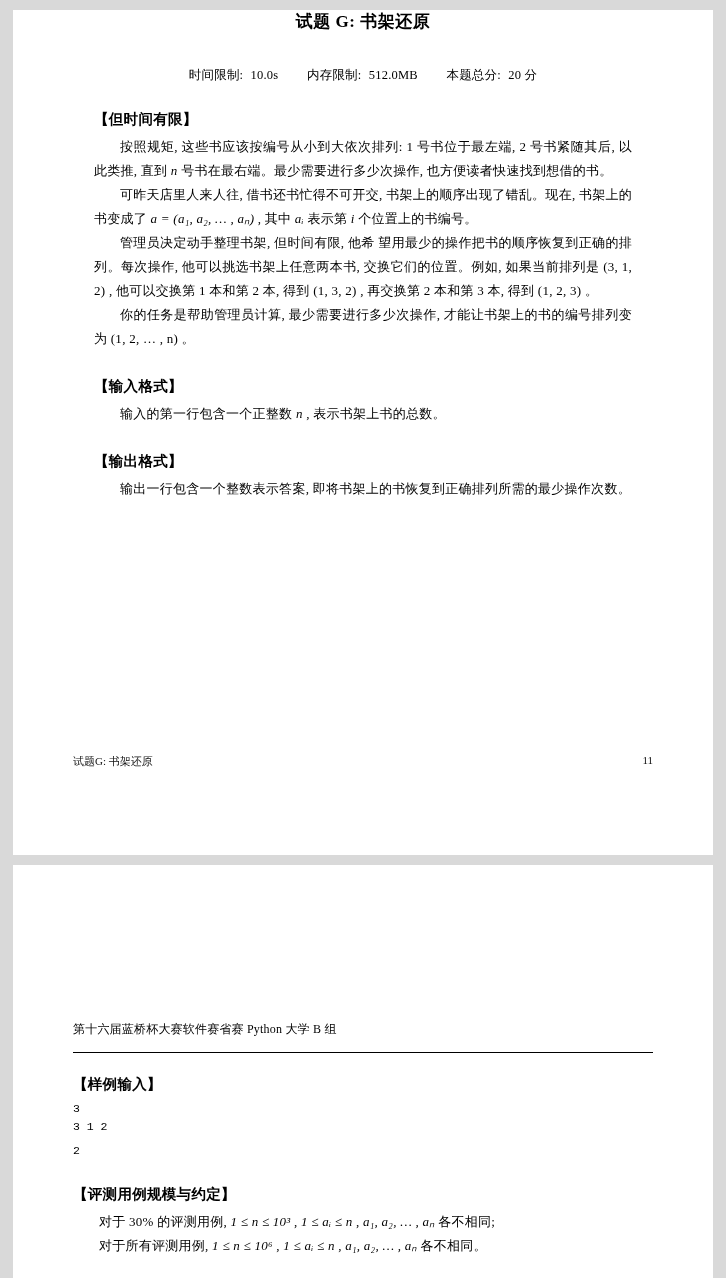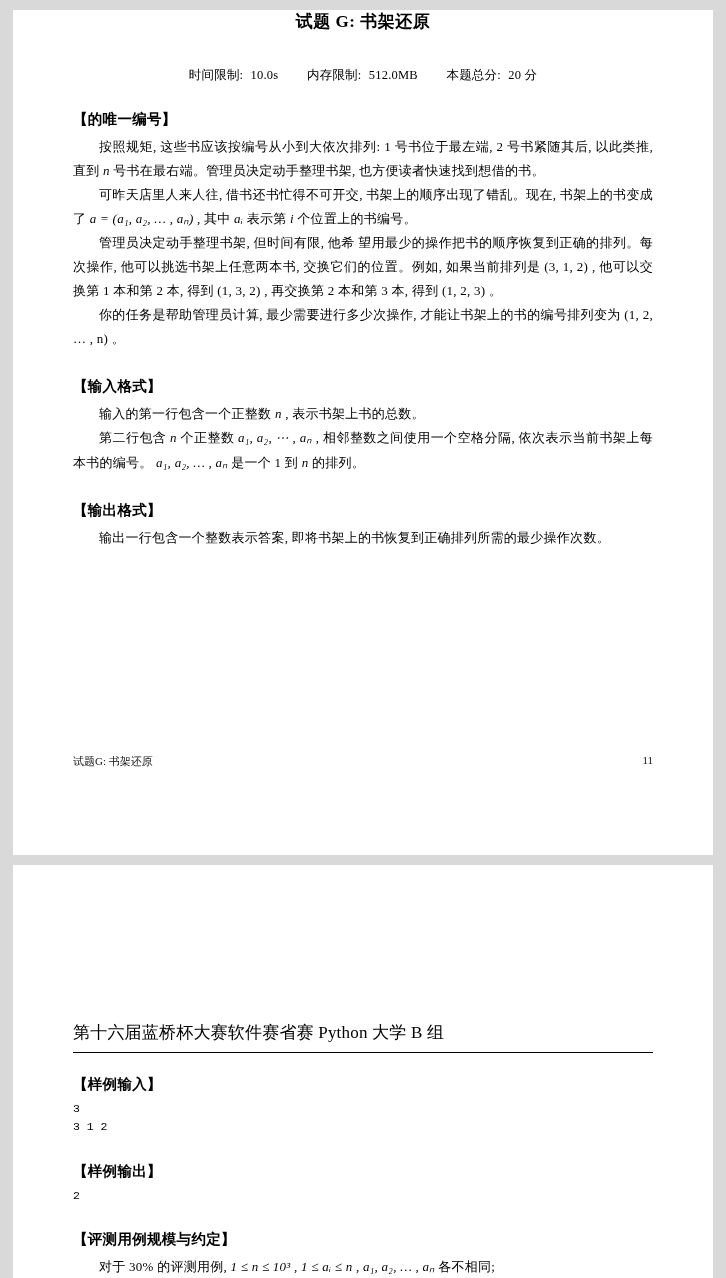--- a/index.html
+++ b/index.html
@@ -13,21 +13,21 @@
   }
   .page {
     background: #ffffff;
     width: 700px;
     margin: 0 auto;
     box-sizing: border-box;
     position: relative;
   }
   .page.page1 {
     height: 845px;
-    padding: 0 60px;
+    padding: 0 81px;
   }
   .page.page2 {
     margin-top: 10px;
     min-height: 430px;
     padding: 0 60px;
   }
 
   .doc-title {
     text-align: center;
     font-size: 17px;
@@ -70,22 +70,22 @@
     right: 60px;
     bottom: 86px;
     font-size: 11px;
     display: flex;
     justify-content: space-between;
     align-items: flex-start;
     color: #111;
   }
 
   .runhead {
-    font-size: 17px;
-    padding-bottom: 8px;
+    font-size: 12px;
+    padding-bottom: 14px;
     border-bottom: 1px solid #000;
     margin-top: 36px;
     letter-spacing: 0.2px;
   }
 
   pre.sample {
     font-family: "Liberation Mono", monospace;
     font-size: 11.5px;
     line-height: 1.55;
     margin: 6px 0 0 0;
@@ -104,27 +104,27 @@
     <span>时间限制:</span>
     <span>10.0s</span>
     <span class="gap"></span>
     <span>内存限制:</span>
     <span>512.0MB</span>
     <span class="gap"></span>
     <span>本题总分:</span>
     <span>20 分</span>
   </div>
 
-  <div class="section-head">【的唯一编号】</div>
+  <div class="section-head">【但时间有限】</div>
 
 
   <p class="body">
     <span>按照规矩, 这些书应该按编号从小到大依次排列: 1 号书位于最左端, 2 号书紧随其后, 以此类推, 直到</span>
     <span class="mi">n</span>
-    <span>号书在最右端。管理员决定动手整理书架, 也方便读者快速找到想借的书。</span>
+    <span>号书在最右端。最少需要进行多少次操作, 也方便读者快速找到想借的书。</span>
   </p>
 
   <p class="body">
     <span>可昨天店里人来人往, 借书还书忙得不可开交, 书架上的顺序出现了错乱。现在, 书架上的书变成了</span>
     <span class="mi">a = (a₁, a₂, … , aₙ)</span>
     <span>, 其中</span>
     <span class="mi">aᵢ</span>
     <span>表示第</span>
     <span class="mi">i</span>
     <span>个位置上的书编号。</span>
@@ -147,52 +147,40 @@
   </p>
 
   <div class="section-head">【输入格式】</div>
 
   <p class="body">
     <span>输入的第一行包含一个正整数</span>
     <span class="mi">n</span>
     <span>, 表示书架上书的总数。</span>
   </p>
 
-  <p class="body">
-    <span>第二行包含</span>
-    <span class="mi">n</span>
-    <span>个正整数</span>
-    <span class="mi">a₁, a₂, ⋯ , aₙ</span>
-    <span>, 相邻整数之间使用一个空格分隔, 依次表示当前书架上每本书的编号。</span>
-    <span class="mi">a₁, a₂, … , aₙ</span>
-    <span>是一个 1 到</span>
-    <span class="mi">n</span>
-    <span>的排列。</span>
-  </p>
 
   <div class="section-head">【输出格式】</div>
 
   <p class="body">输出一行包含一个整数表示答案, 即将书架上的书恢复到正确排列所需的最少操作次数。</p>
 
   <div class="footer">
     <span>试题G: 书架还原</span>
     <span>11</span>
   </div>
 </div>
 
 <div class="page page2">
   <div class="page2-top-gap"></div>
 
   <div class="runhead">第十六届蓝桥杯大赛软件赛省赛 Python 大学 B 组</div>
 
   <div class="section-head tight">【样例输入】</div>
   <pre class="sample">3
 3 1 2</pre>
 
-  <div class="section-head">【样例输出】</div>
   <pre class="sample">2</pre>
 
   <div class="section-head">【评测用例规模与约定】</div>
 
   <p class="body">
     <span>对于 30% 的评测用例,</span>
     <span class="mi">1 ≤ n ≤ 10³</span>
     <span>,</span>
     <span class="mi">1 ≤ aᵢ ≤ n</span>
     <span>,</span>

